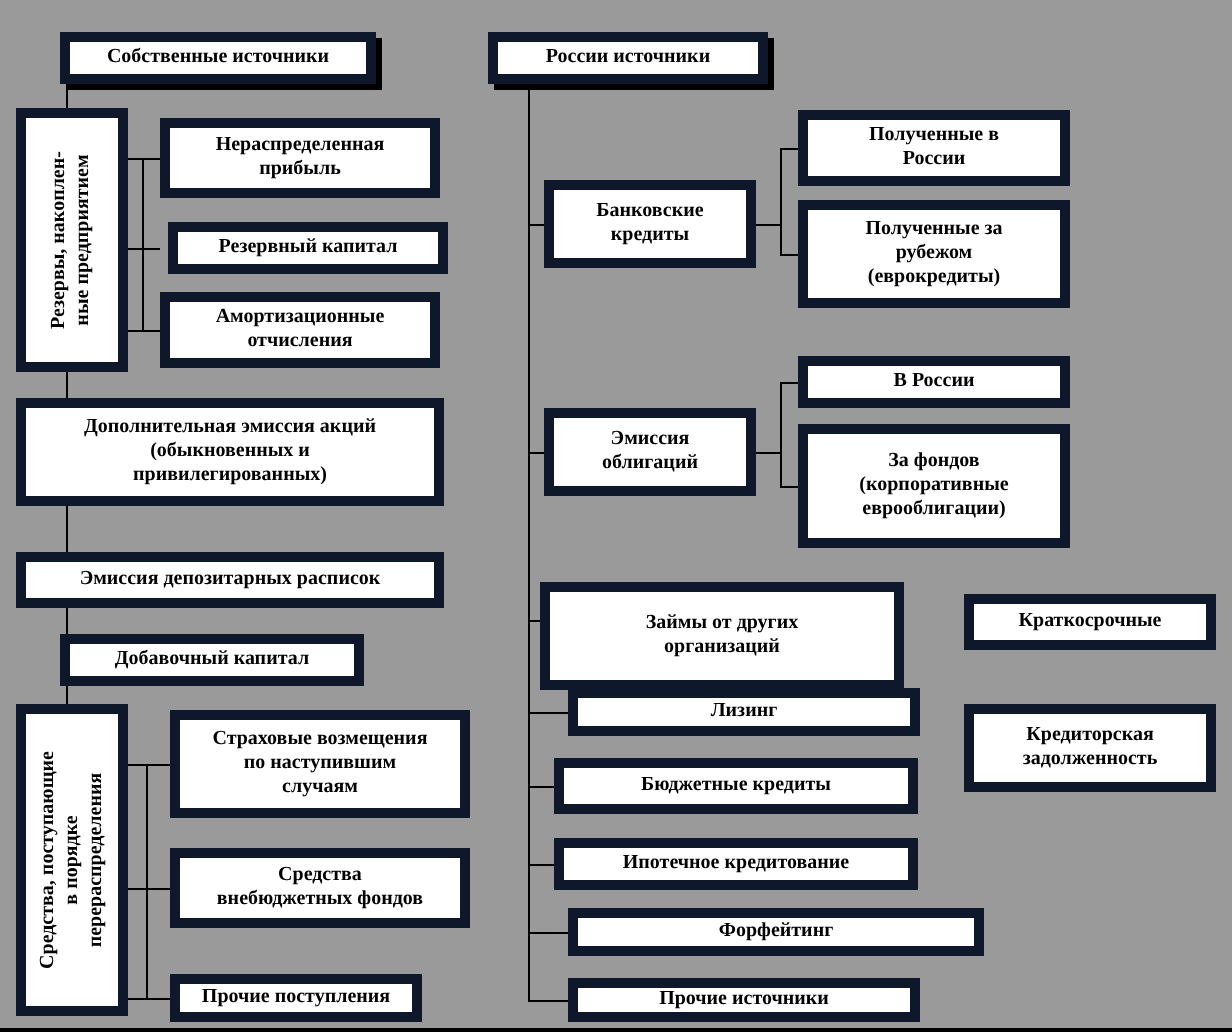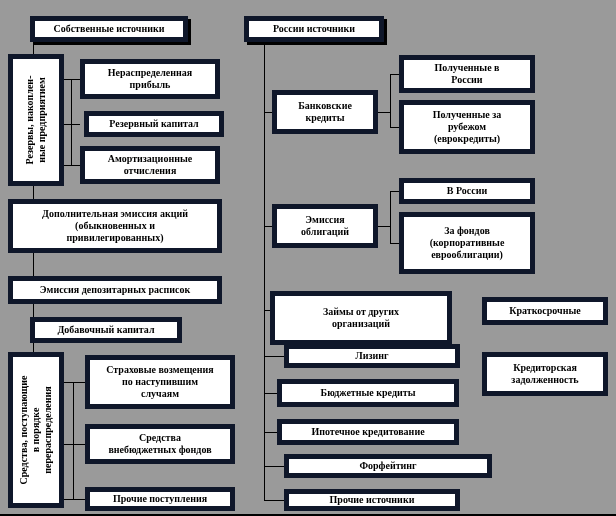--- a/index.html
+++ b/index.html
@@ -100,21 +100,21 @@
   <div class="box vbox" style="left:8px;top:352px;width:56px;height:156px">
     <span class="rot" style="width:152px">Средства, поступающие
 в порядке
 перераспределения</span>
   </div>
   <div class="box" style="left:85px;top:355px;width:150px;height:54px">Страховые  возмещения
 по наступившим
 случаям</div>
   <div class="box" style="left:85px;top:424px;width:150px;height:40px">Средства
 внебюджетных  фондов</div>
-  <div class="box" style="left:85px;top:487px;width:150px;height:24px">Прочие поступления</div>
+  <div class="box" style="left:85px;top:487px;width:126px;height:24px">Прочие поступления</div>
 
   <div class="box" style="left:272px;top:90px;width:106px;height:44px">Банковские
 кредиты</div>
   <div class="box" style="left:399px;top:55px;width:136px;height:38px">Полученные в
 России</div>
   <div class="box" style="left:399px;top:100px;width:136px;height:54px">Полученные за
 рубежом
 (еврокредиты)</div>
 
   <div class="box" style="left:272px;top:204px;width:106px;height:44px">Эмиссия

